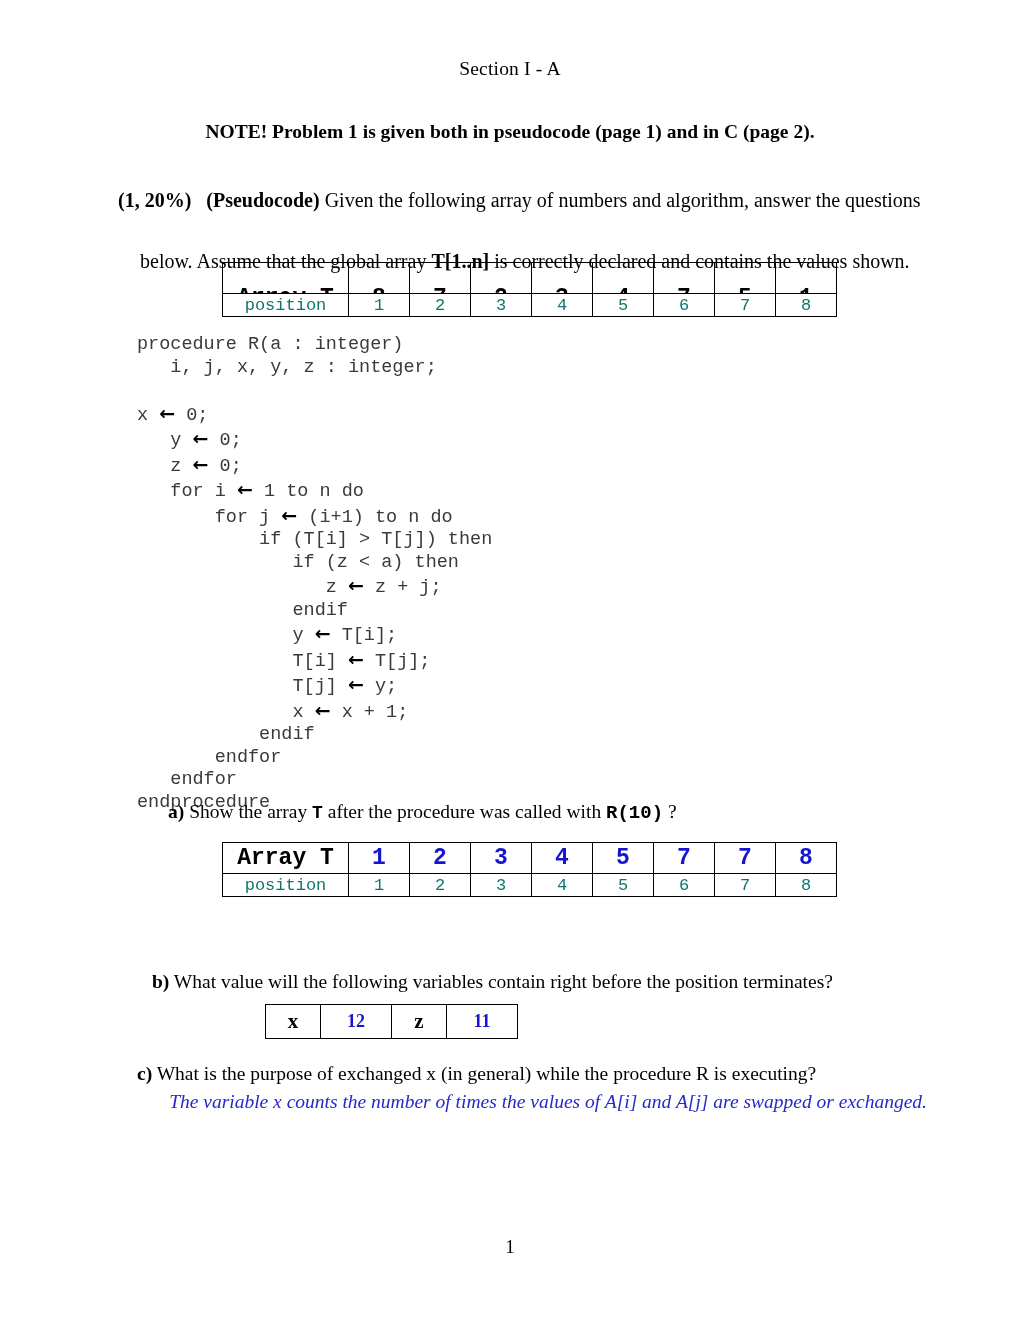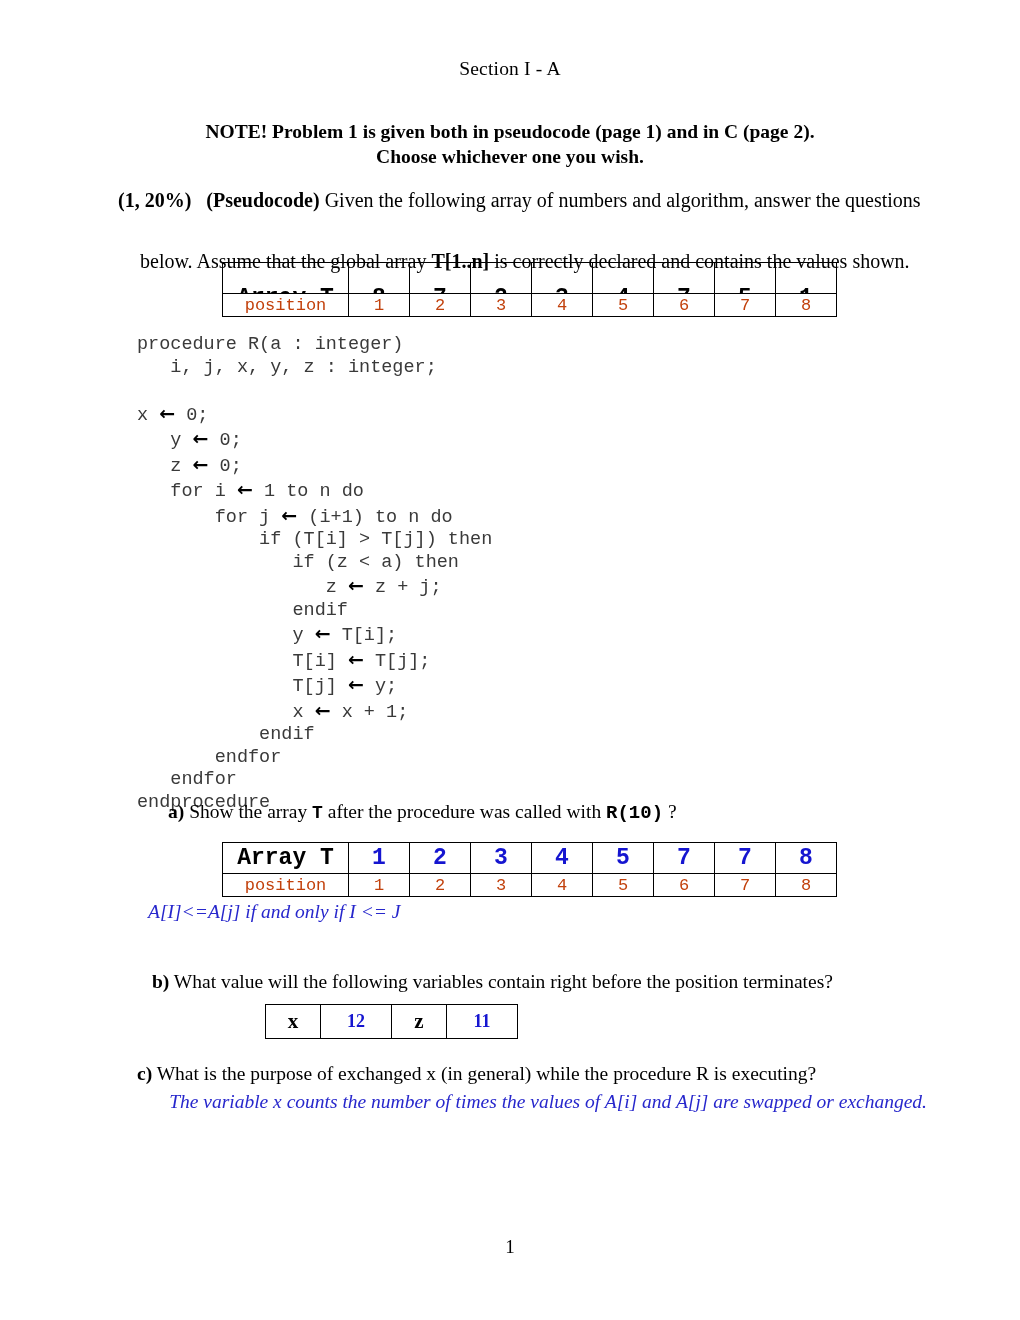--- a/index.html
+++ b/index.html
@@ -94,21 +94,21 @@
     font-size: 23px;
     color: #000000;
   }
   .row-values td.num {
     color: #1515d0;
   }
   .row-pos td {
     height: 22px;
     font-family: "Liberation Mono", monospace;
     font-size: 17px;
-    color: #c2410c;
+    color: #0f766e;
   }
 
   
   #array-table-initial .row-values td {
     height: 30px;
     position: relative;
     overflow: hidden;
   }
   #array-table-initial .row-values td .clip {
     display: block;
@@ -232,21 +232,20 @@
 </style>
 </head>
 <body>
 
 <div class="page">
 
   <div class="doc-header">Section I - A</div>
 
   <div class="note-block">
     <div>NOTE!  Problem 1 is given both in pseudocode (page 1) and in C (page 2).</div>
-    <div>Choose whichever one you wish.</div>
   </div>
 
   <div class="problem">
     <span class="b">(1, 20%)</span>
     <span>&nbsp;&nbsp;</span><span class="b">(Pseudocode)</span><span> Given the following array of numbers and algorithm, answer the questions</span>
     <span class="cont"><span>below.  Assume that the global array </span><span class="b">T[1..n]</span><span> is correctly declared and contains the values shown.</span></span>
   </div>
 
   <table class="array-table" id="array-table-initial">
     <tbody>
@@ -320,21 +319,20 @@
       <td class="val-cell">4</td>
       <td class="val-cell">5</td>
       <td class="val-cell">6</td>
       <td class="val-cell">7</td>
       <td class="val-cell">8</td>
     </tr>
   </tbody>
     </table>
 
   <div class="answer" id="answer-a">
-    <div>A[I]&lt;=A[j] if and only if I &lt;= J</div>
   </div>
 
   <div class="q" id="q-b">
     <span class="b">b)</span><span>  What value will the following variables contain right before the position terminates?</span>
   </div>
 
   <table id="xz-table">
     <tbody>
         <tr>
       <td class="var-name">x</td>

